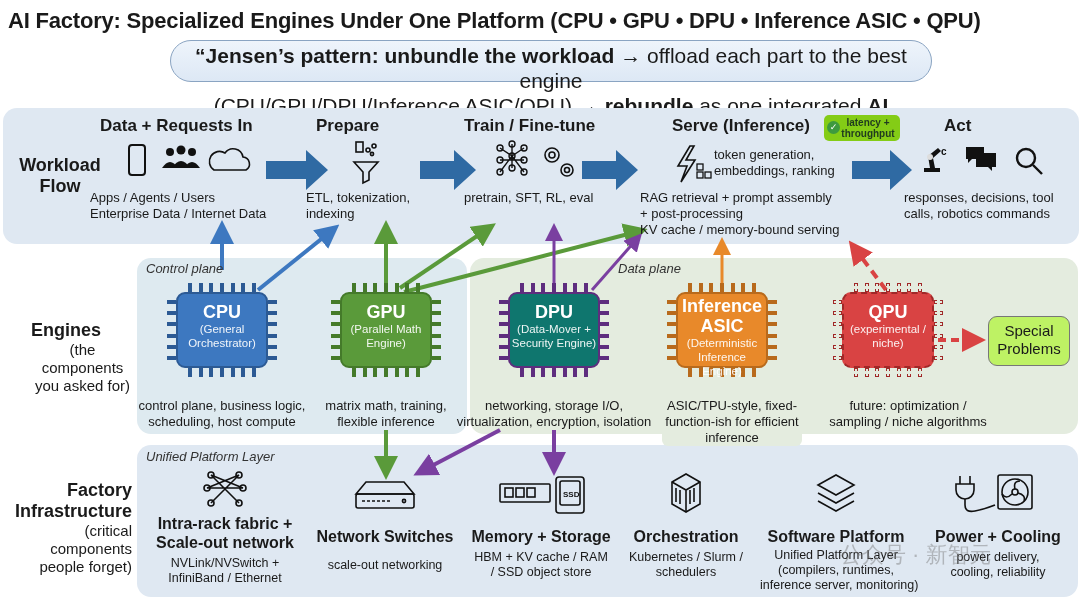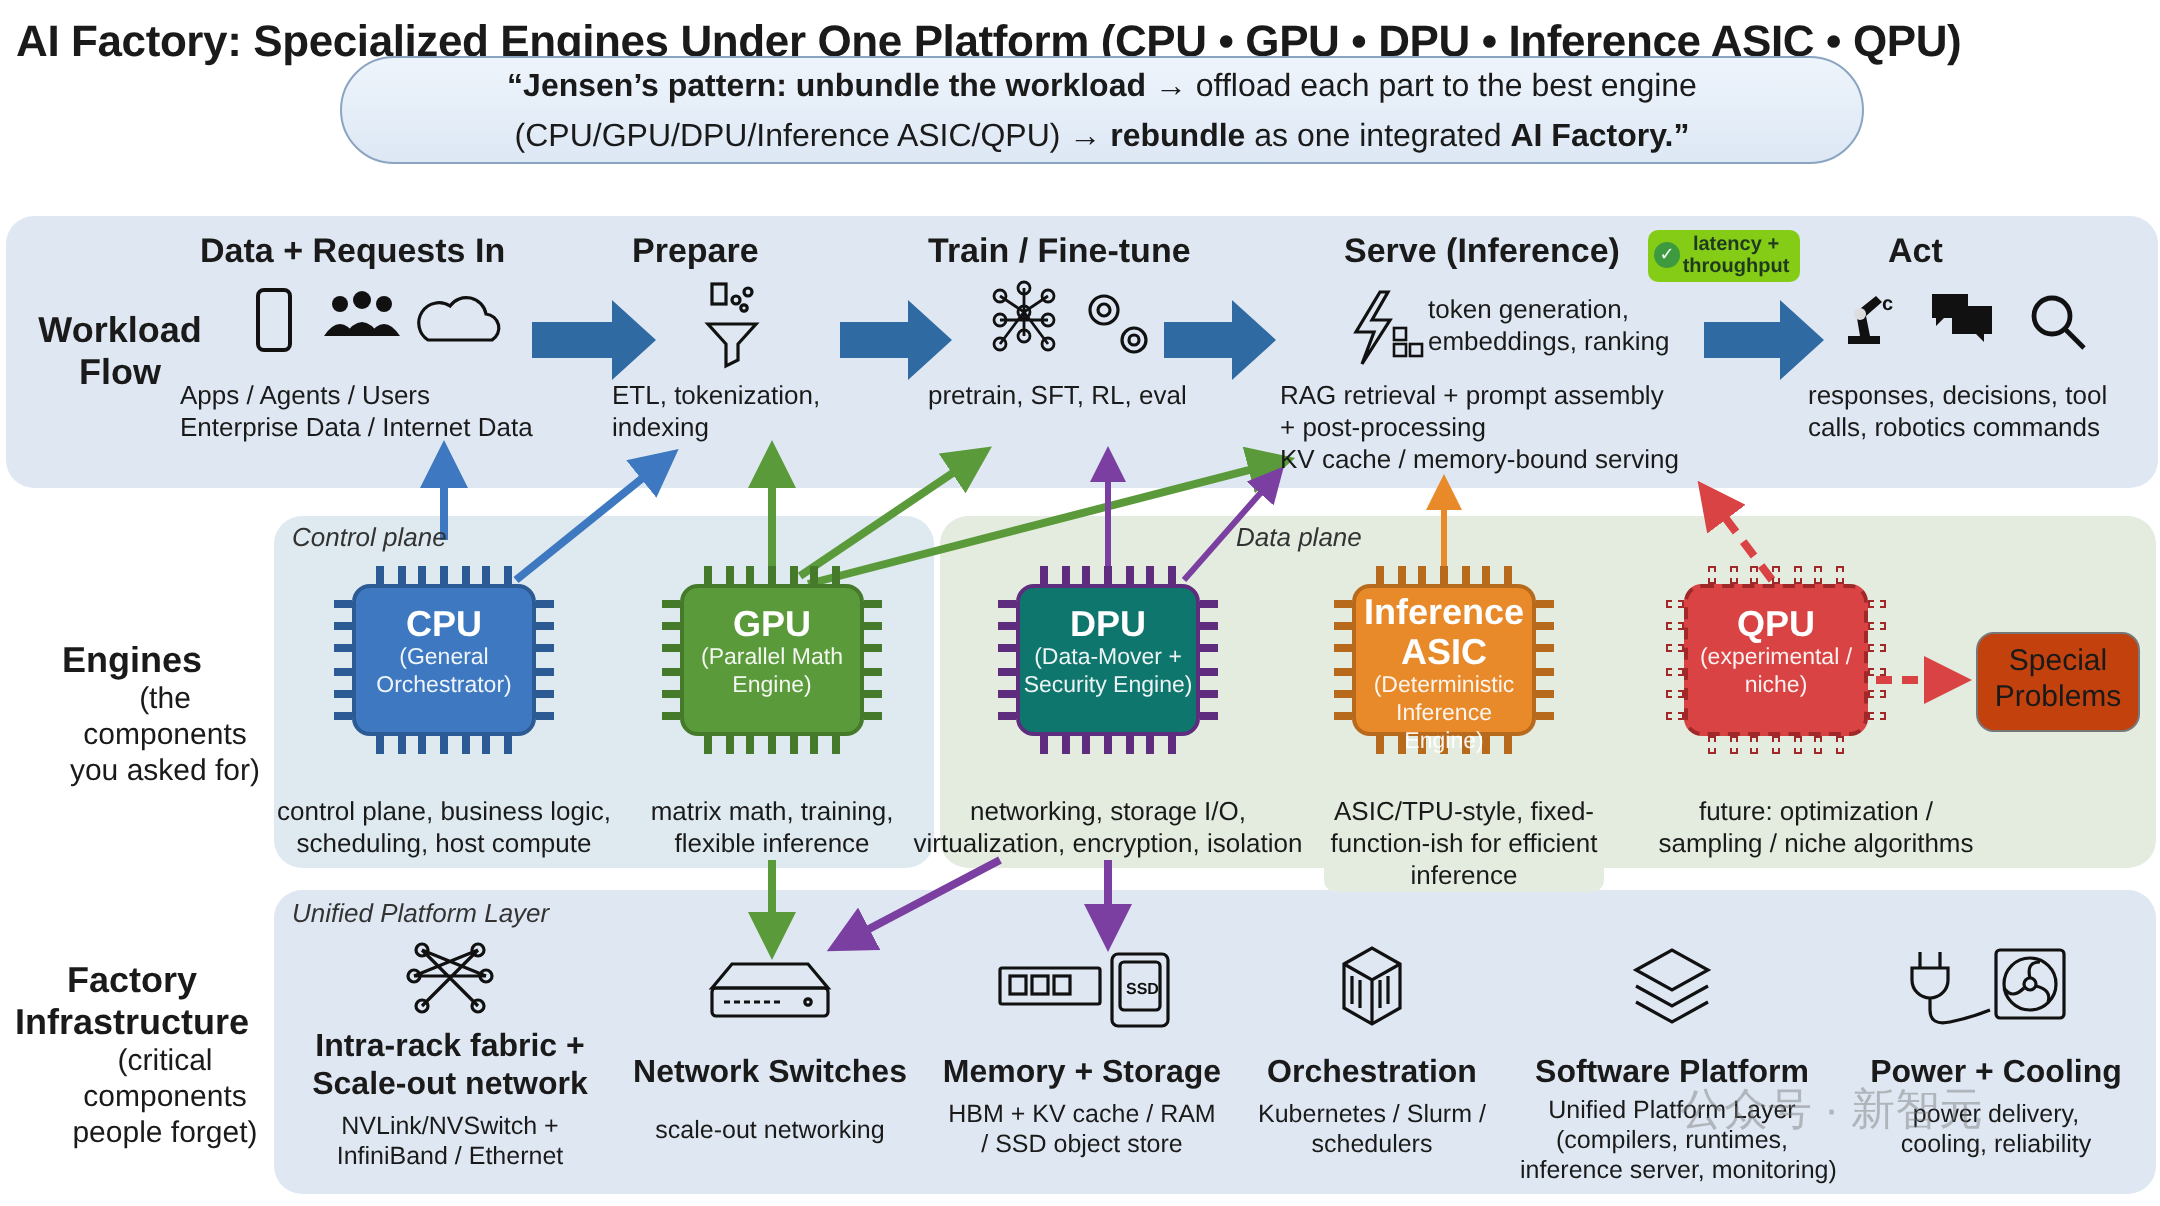--- a/index.html
+++ b/index.html
@@ -1,42 +1,42 @@
 <!DOCTYPE html>
 <html><head>
 <meta charset="utf-8">
 <style>
   html, body { margin:0; padding:0; }
   body { width:1080px; height:603px; background:#ffffff; position:relative; overflow:hidden;
          font-family:"Liberation Sans", sans-serif; color:#1a1a1a; }
   .abs { position:absolute; }
   .title { left:8px; top:8px; font-size:22px; font-weight:bold; white-space:nowrap; letter-spacing:-0.2px; }
-  .quote { left:170px; top:28px; width:762px; height:54px; border:1.5px solid #8aa4c2; border-radius:28px;
-           background:linear-gradient(#eef4fb,#dde8f5); text-align:center; font-size:16px; line-height:25px; padding-top:2px; box-sizing:border-box; }
+  .quote { left:170px; top:40px; width:762px; height:42px; border:1.5px solid #8aa4c2; border-radius:28px;
+           background:linear-gradient(#eef4fb,#dde8f5); text-align:center; font-size:21px; line-height:25px; padding-top:2px; box-sizing:border-box; }
   .quote b { font-weight:bold; }
   .band { border-radius:14px; }
   .band-flow { left:3px; top:108px; width:1076px; height:136px; background:#dfe8f2; }
   .band-control { left:137px; top:258px; width:330px; height:176px; background:#deeaf0; }
   .band-data { left:470px; top:258px; width:608px; height:176px; background:#e4ecdf; }
   .band-infra { left:137px; top:445px; width:941px; height:152px; background:#dfe8f2; }
   .row-label { text-align:center; font-weight:bold; font-size:18px; line-height:21px; }
   .row-sub { font-weight:normal; font-size:15px; line-height:18px;padding-left:33px; }
   .stage { text-align:left; }
   .stage-title { font-size:17px; font-weight:bold; white-space:nowrap; }
   .stage-desc { font-size:13px; line-height:16px; }
   .italic-label { font-style:italic; font-size:13px; color:#333; }
   .chip { width:92px; height:76px; border-radius:9px; text-align:center; color:#fff; box-sizing:border-box; padding-top:8px; }
   .chip .name { font-size:18px; font-weight:bold; line-height:20px; }
   .chip .sub { font-size:11.5px; line-height:14px; opacity:0.92; }
   .engine-desc { text-align:center; font-size:13px; line-height:16px; white-space:nowrap; }
   .infra-title { font-size:16px; font-weight:bold; text-align:center; white-space:nowrap; line-height:19px; }
   .infra-desc { font-size:12.5px; text-align:center; line-height:15px; white-space:nowrap; }
   .badge { left:824px; top:115px; width:76px; height:26px; background:#84cc16; border-radius:5px; font-size:10px; font-weight:bold; line-height:11px; text-align:center; color:#1f3a1f; box-sizing:border-box; padding:2px 2px 0 14px; }
   .badge-icon { left:827px; top:121px; width:13px; height:13px; border-radius:50%; background:#3e9a3e; color:#fff; font-size:9px; line-height:13px; text-align:center; }
-  .special { left:988px; top:316px; width:82px; height:50px; border:1.5px solid #777; border-radius:9px; background:#c2410c; text-align:center; font-size:15px; line-height:18px; box-sizing:border-box; padding-top:5px; }
+  .special { left:988px; top:316px; width:82px; height:50px; border:1.5px solid #777; border-radius:9px; background:#bef264; text-align:center; font-size:15px; line-height:18px; box-sizing:border-box; padding-top:5px; }
   .watermark { left:840px; top:540px; font-size:22px; color:rgba(120,120,120,0.45); white-space:nowrap; }
   svg.overlay { position:absolute; left:0; top:0; }
 </style>
 </head>
 <body>
 
 <div class="abs title">AI Factory: Specialized Engines Under One Platform (CPU • GPU • DPU • Inference ASIC • QPU)</div>
 <div class="abs quote">
   <div><b>“Jensen’s pattern: unbundle the workload</b><span> → offload each part to the best engine</span></div>
   <div><span>(CPU/GPU/DPU/Inference ASIC/QPU) → </span><b>rebundle</b><span> as one integrated </span><b>AI Factory.”</b></div>
@@ -49,21 +49,21 @@
 
 <div class="abs row-label" style="left:8px;top:155px;width:104px;">
   <div>Workload</div>
   <div>Flow</div>
 </div>
 <div class="abs row-label" style="left:0;top:320px;width:132px;">
   <div>Engines</div>
   <div class="row-sub">(the components</div>
   <div class="row-sub">you asked for)</div>
 </div>
-<div class="abs row-label" style="left:0;top:480px;width:132px;">
+<div class="abs row-label" style="left:0;top:480px;width:132px;text-align:right;">
   <div>Factory</div>
   <div>Infrastructure</div>
   <div class="row-sub">(critical</div>
   <div class="row-sub">components</div>
   <div class="row-sub">people forget)</div>
 </div>
 
 <svg class="overlay" width="1080" height="603">
   <defs>
     <marker id="mBlue" markerWidth="6" markerHeight="6" refX="3" refY="3" orient="auto">

